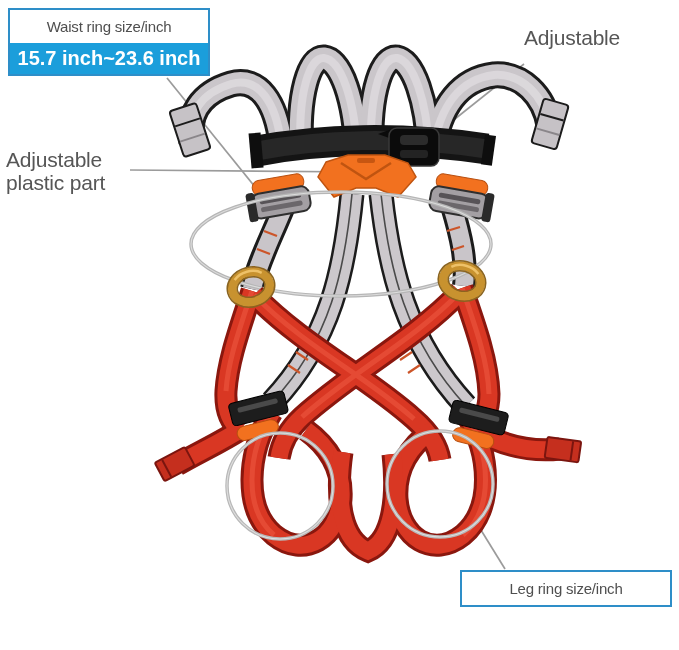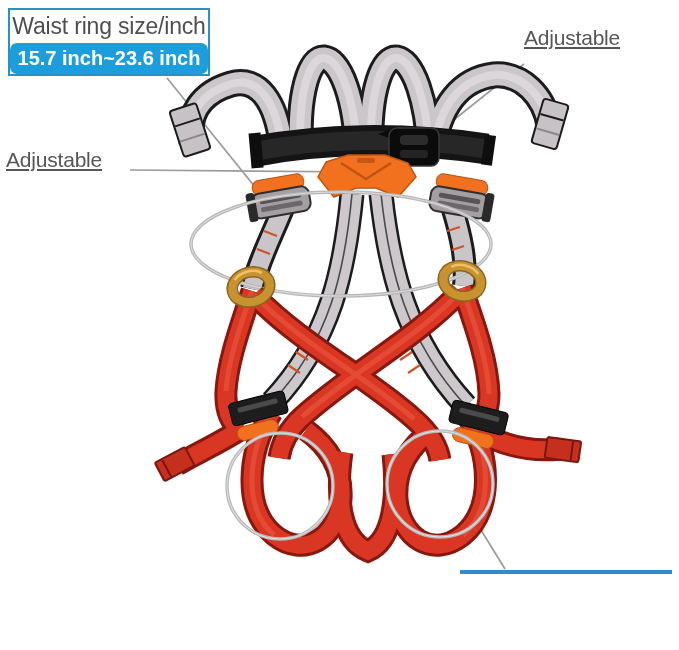--- a/index.html
+++ b/index.html
@@ -6,30 +6,30 @@
   .stage{
     position:relative;width:679px;height:650px;background:#ffffff;overflow:hidden;
     font-family:"Liberation Sans", sans-serif;
   }
   .stage svg{position:absolute;left:0;top:0;}
   .callout-box{
     position:absolute;border:2px solid #2e8ec8;background:#ffffff;box-sizing:content-box;
   }
   .callout-box .cb-title{
     height:33px;display:flex;align-items:center;justify-content:center;
-    color:#4f4f4f;font-size:23px;letter-spacing:-0.2px;background:#ffffff;white-space:nowrap;
+    color:#4f4f4f;font-size:15px;letter-spacing:-0.2px;background:#ffffff;white-space:nowrap;
   }
   .callout-box .cb-value{
     height:31px;display:flex;align-items:center;justify-content:center;
-    color:#ffffff;font-size:20px;font-weight:bold;background:#1b9edb;white-space:nowrap;border-radius:7px;
+    color:#ffffff;font-size:20px;font-weight:bold;background:#1b9edb;white-space:nowrap;
   }
   .note{
     position:absolute;color:#565656;font-size:21px;line-height:23px;letter-spacing:-0.2px;
   }
-  .note span{display:block;white-space:nowrap;text-decoration:underline;}
+  .note span{display:block;white-space:nowrap;}
 </style>
 </head>
 <body>
 
 <div class="stage">
 
   <svg width="679" height="650" viewBox="0 0 679 650">
 
     <g stroke="#9b9b9b" stroke-width="1.7">
       <line x1="167" y1="78" x2="268" y2="203"></line>
@@ -215,23 +215,25 @@
       <circle cx="440" cy="484" r="53" stroke="#dedede" stroke-width="1.1"></circle>
     </g>
   </svg>
 
   <div class="callout-box" style="left:8px;top:8px;width:198px;">
     <div class="cb-title">Waist ring size/inch</div>
     <div class="cb-value">15.7 inch~23.6 inch</div>
   </div>
 
   <div class="callout-box" style="left:460px;top:570px;width:208px;">
+    <div class="cb-title">Leg ring size/inch</div>
   </div>
 
   <div class="note" style="left:524px;top:26px;">
     <span>Adjustable</span>
   </div>
 
   <div class="note" style="left:6px;top:148px;">
     <span>Adjustable</span>
+    <span>plastic part</span>
   </div>
 
 </div>
 
 </body></html>

